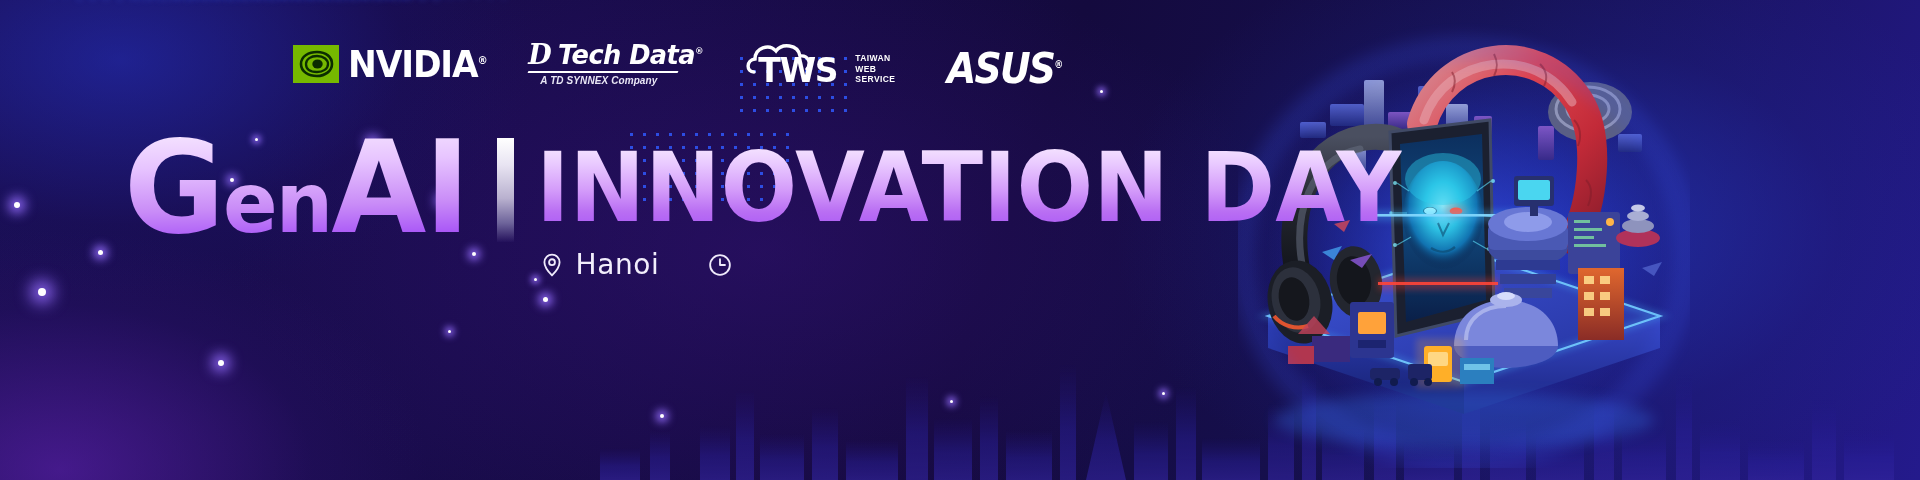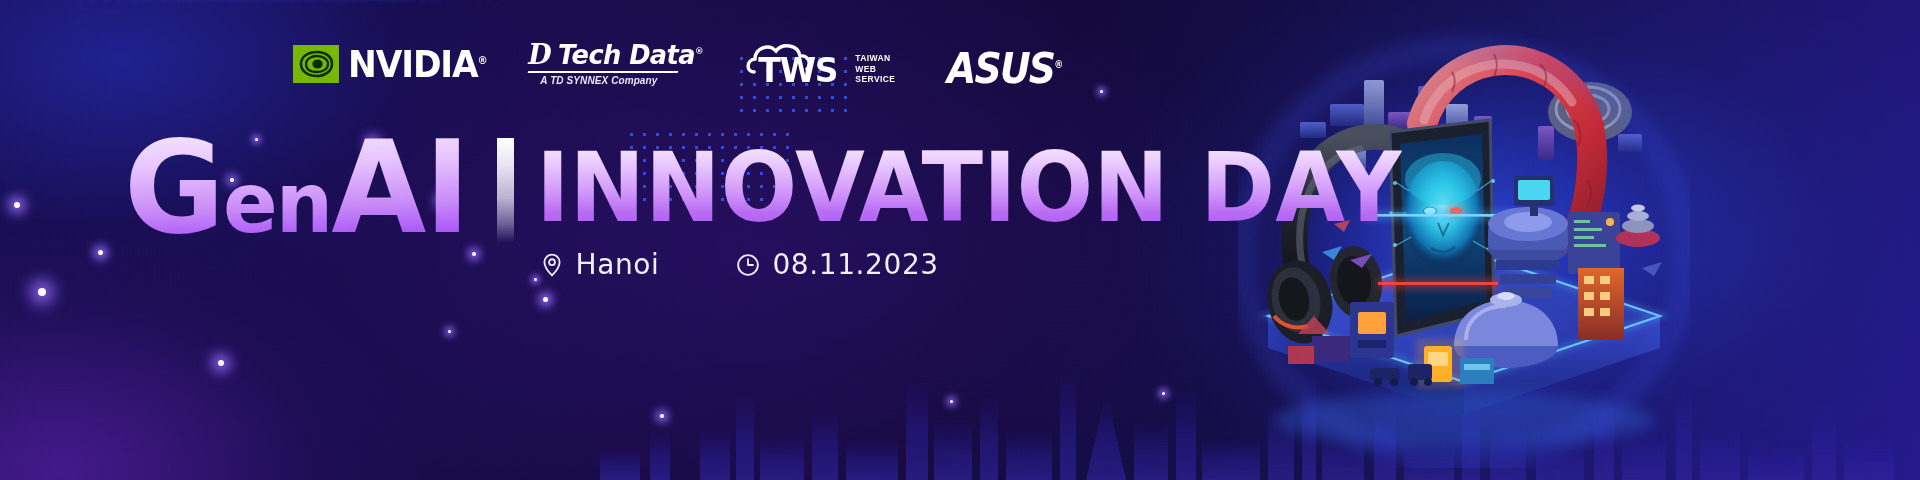--- a/index.html
+++ b/index.html
@@ -210,21 +210,21 @@
     letter-spacing: -0.4px;
     white-space: nowrap;
     text-shadow: 0 0 14px rgba(150,120,255,0.45);
   }
 
   #meta-row {
     margin-top: 17px;
     margin-left: 3px;
     display: flex;
     align-items: center;
-    gap: 76px;
+    gap: 48px;
   }
   .meta-item { display: flex; align-items: center; gap: 11px; }
   .meta-text {
     color: #f2eefc;
     font-family: "DejaVu Sans", sans-serif;
     font-size: 28px;
     letter-spacing: 0.6px;
     line-height: 1;
     white-space: nowrap;
   }
@@ -496,21 +496,20 @@
               <circle cx="12" cy="9.4" r="2.7" fill="none" stroke="#efeafb" stroke-width="1.7"></circle>
             </svg>
             <span class="meta-text">Hanoi</span>
           </div>
 
           <div class="meta-item">
             <svg class="meta-icon" viewBox="0 0 24 24">
               <circle cx="12" cy="12" r="9.1" fill="none" stroke="#efeafb" stroke-width="1.7"></circle>
               <path d="M12 6.6V12h4.6" fill="none" stroke="#efeafb" stroke-width="1.7" stroke-linecap="round" stroke-linejoin="round"></path>
             </svg>
-            <span class="meta-text">08.11.2023</span>
           </div>
 
         </div>
       </div>
     </div>
   </div>
 
   <div id="artwork">
     <svg viewBox="0 0 452 452" aria-hidden="true">
       <defs>

